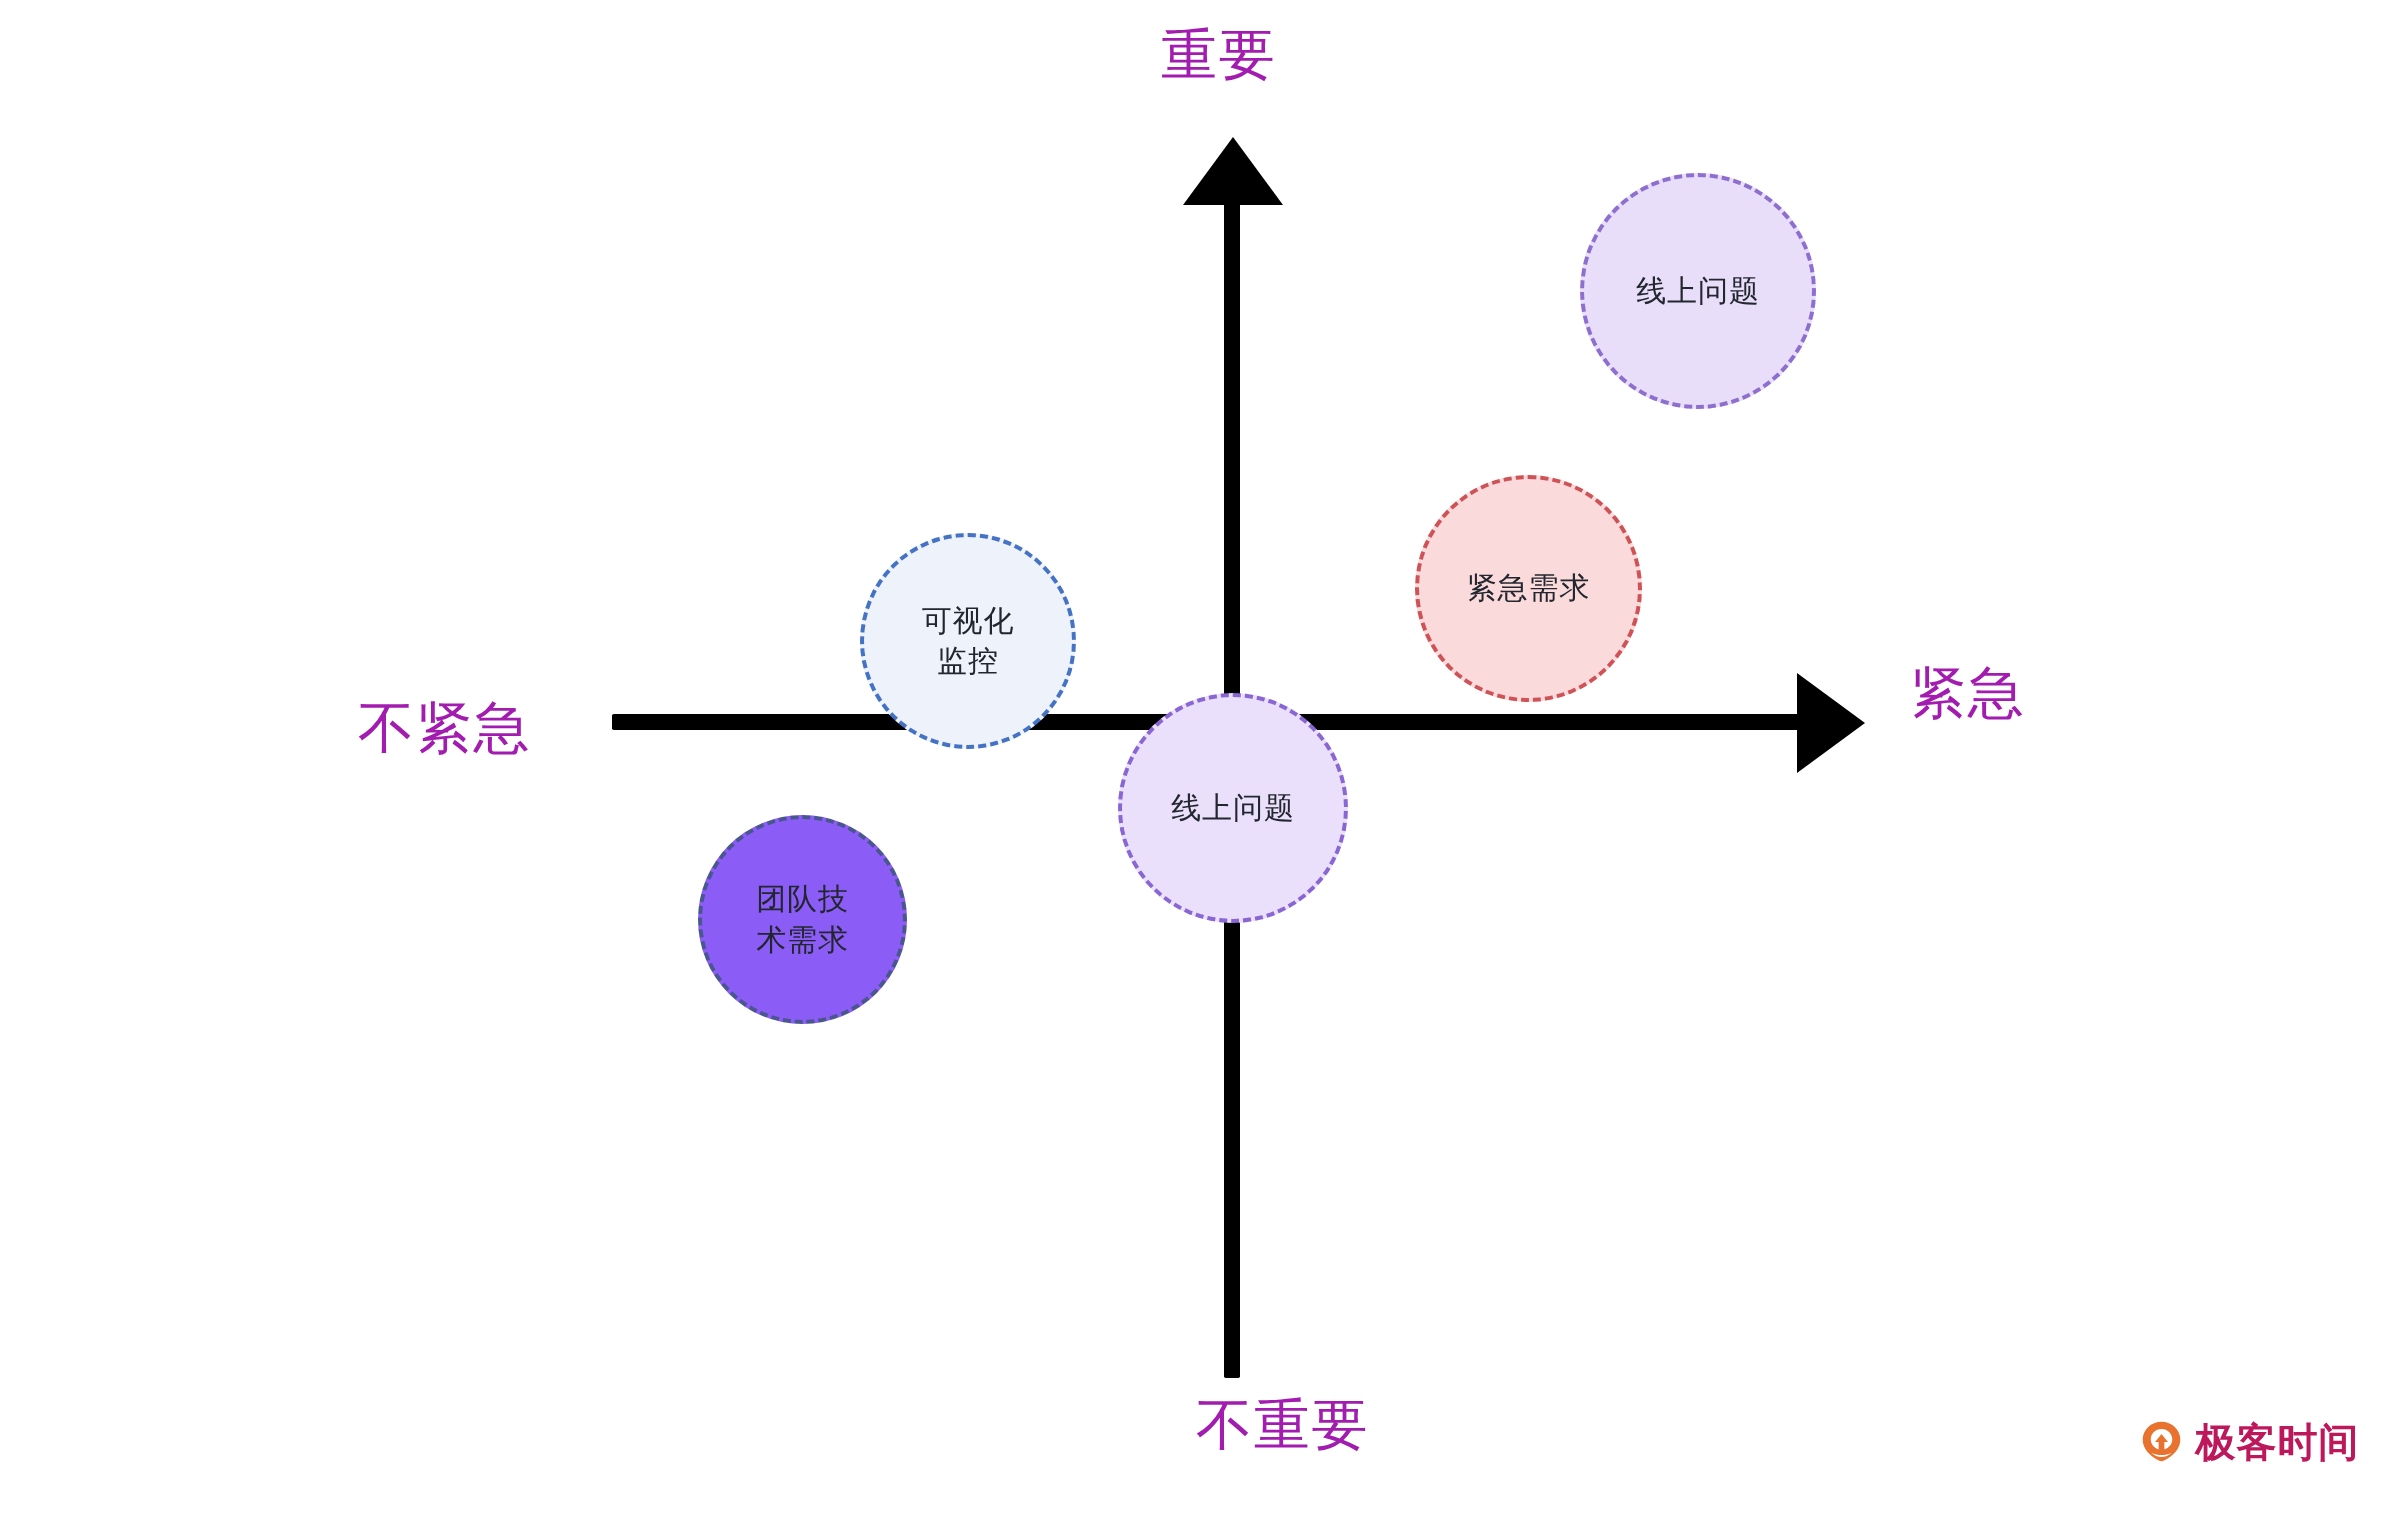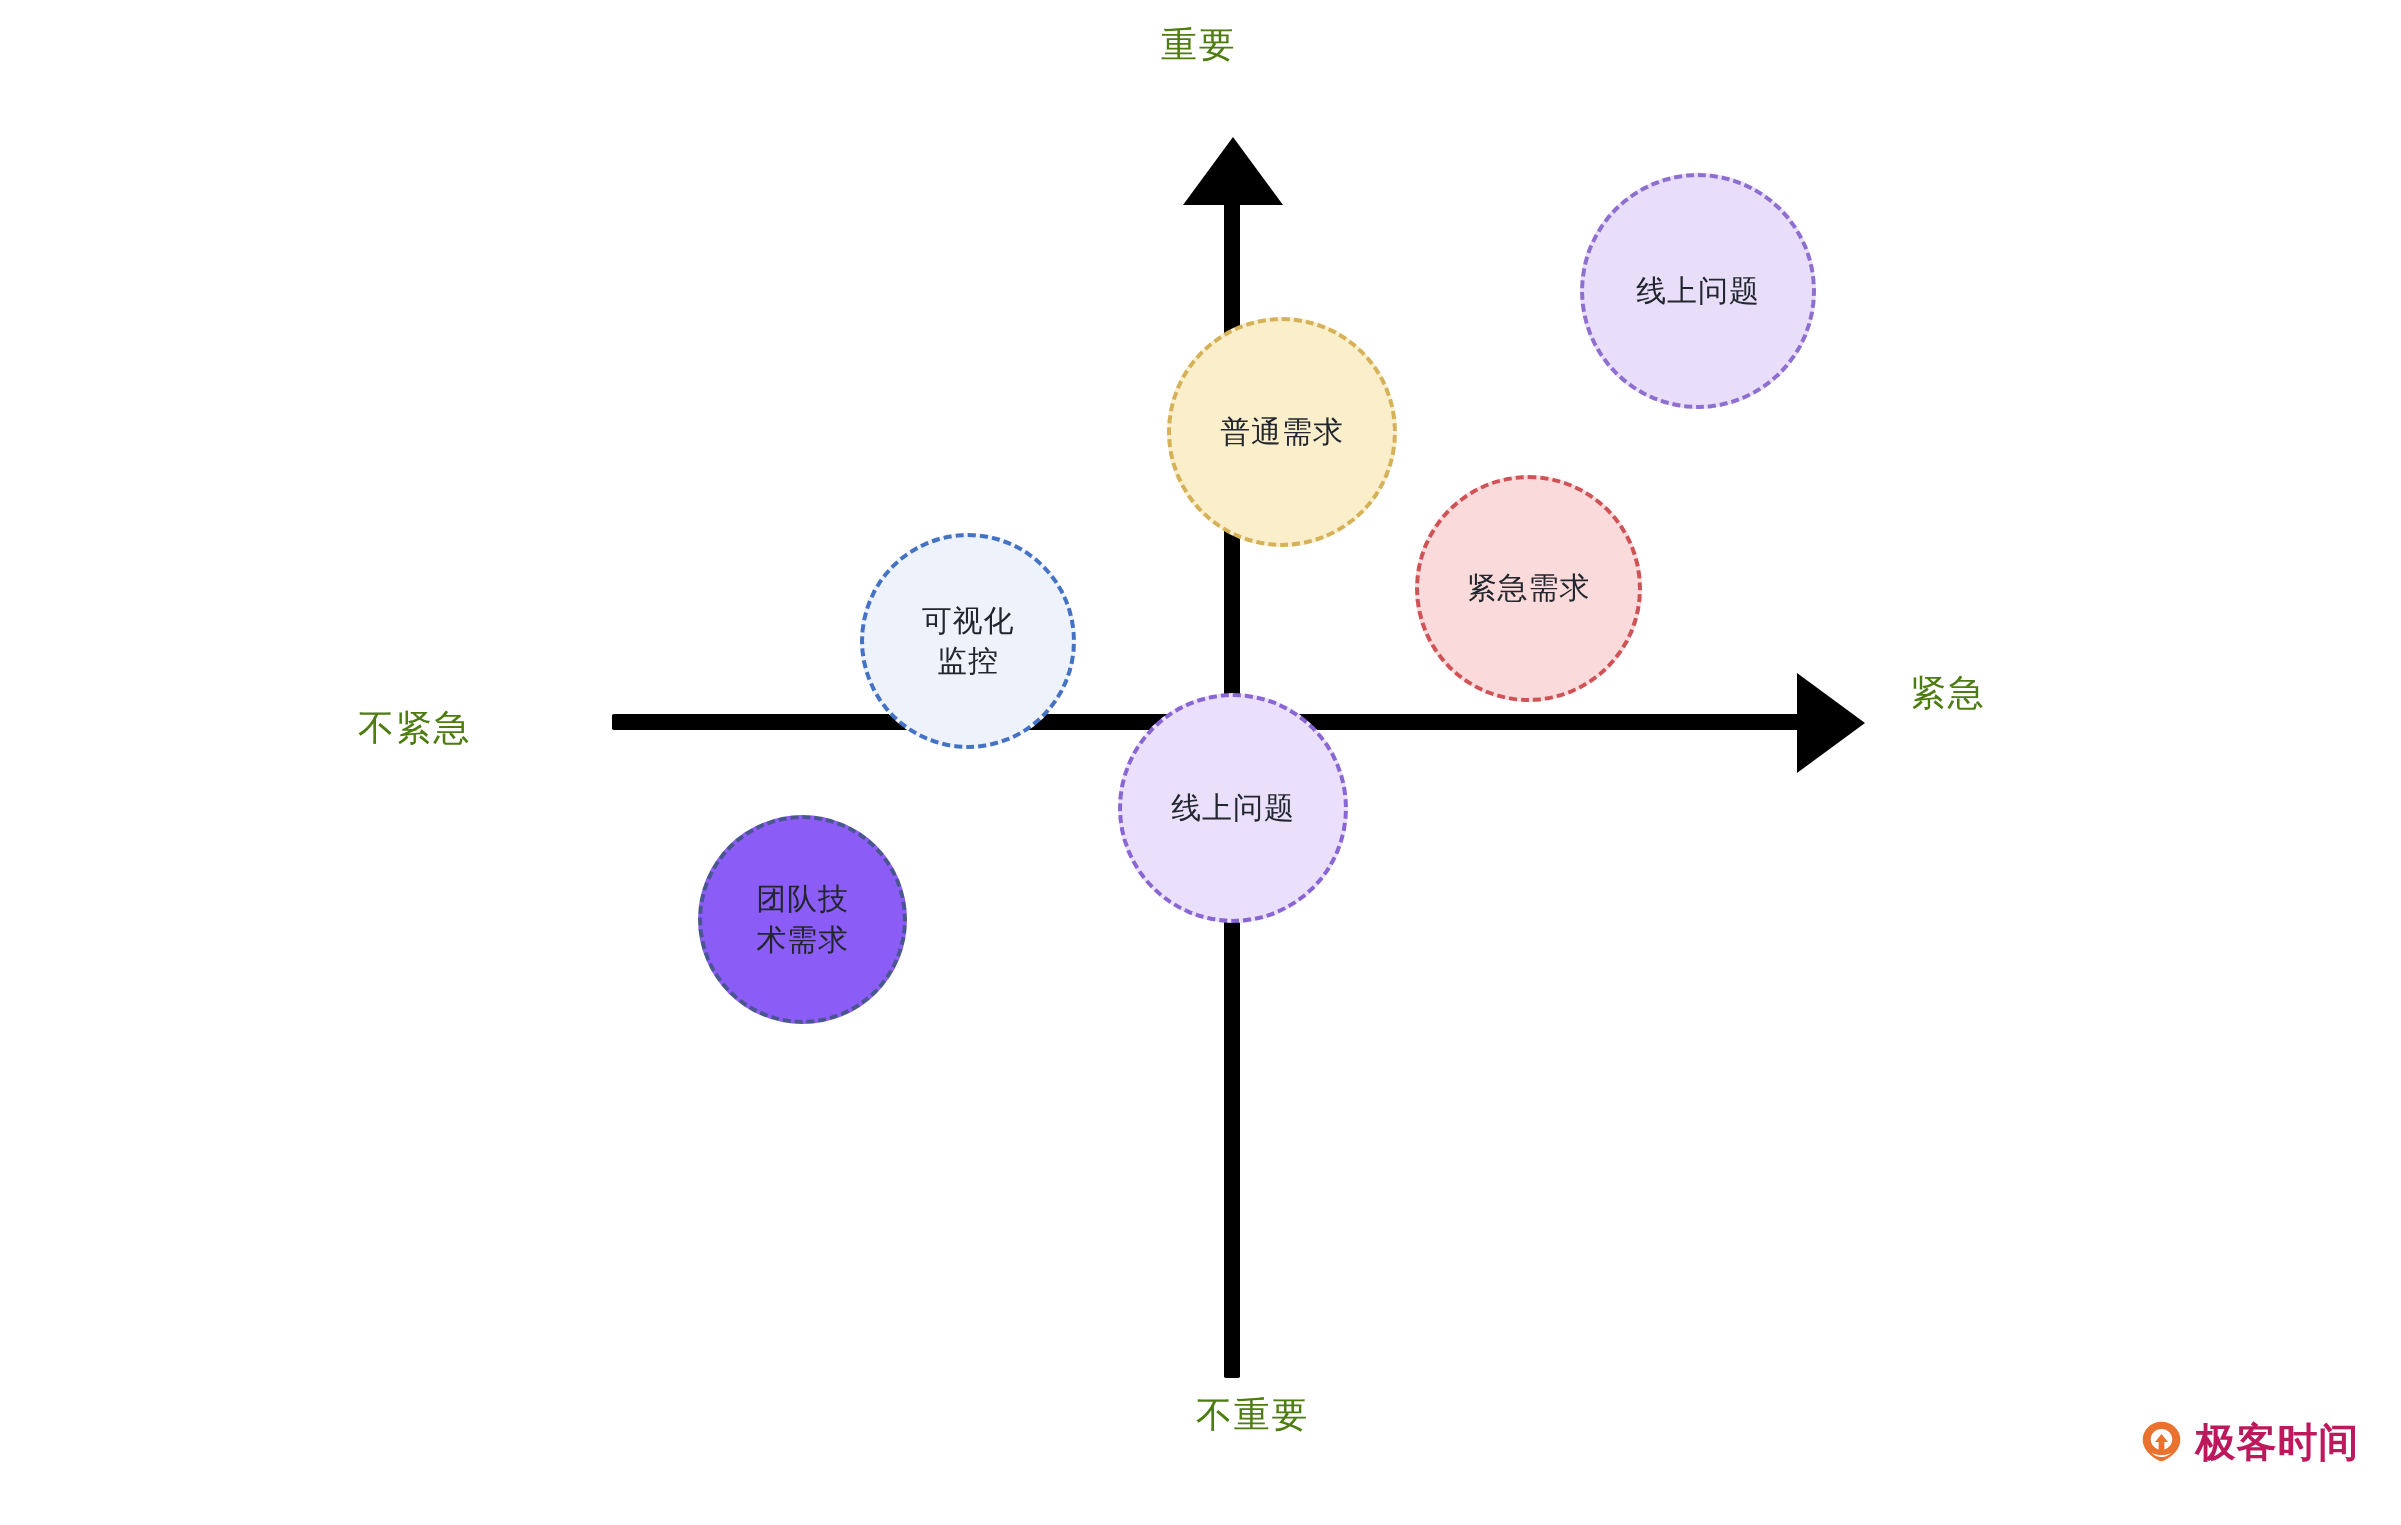--- a/index.html
+++ b/index.html
@@ -55,22 +55,22 @@
     left: 1183px;
     top: 137px;
     border-left: 50px solid transparent;
     border-right: 50px solid transparent;
     border-bottom: 68px solid #000000;
   }
 
   
   .axis-label {
     position: absolute;
-    color: #4d7c0f;
-    font-size: 36px;
+    color: #a21caf;
+    font-size: 56px;
     line-height: 1;
     letter-spacing: 1.8px;
     white-space: nowrap;
     z-index: 4;
   }
   #label-important   { left: 1161px; top: 27px; }
   #label-unimportant { left: 1196px; top: 1397px; }
   #label-not-urgent  { left: 358px;  top: 728px; transform: translateY(-50%); }
   #label-urgent      { left: 1910px; top: 693px; transform: translateY(-50%); }
 
@@ -181,23 +181,20 @@
 
   <div class="axis-label" id="label-important">重要</div>
   <div class="axis-label" id="label-unimportant">不重要</div>
   <div class="axis-label" id="label-not-urgent">不紧急</div>
   <div class="axis-label" id="label-urgent">紧急</div>
 
   <div class="bubble" id="bubble-online-incident">
     <span class="bubble-label">线上问题</span>
   </div>
 
-  <div class="bubble" id="bubble-normal-requirement">
-    <span class="bubble-label">普通需求</span>
-  </div>
 
   <div class="bubble" id="bubble-urgent-requirement">
     <span class="bubble-label">紧急需求</span>
   </div>
 
   <div class="bubble" id="bubble-visual-monitoring">
     <span class="bubble-label">可视化
 监控</span>
   </div>
 

